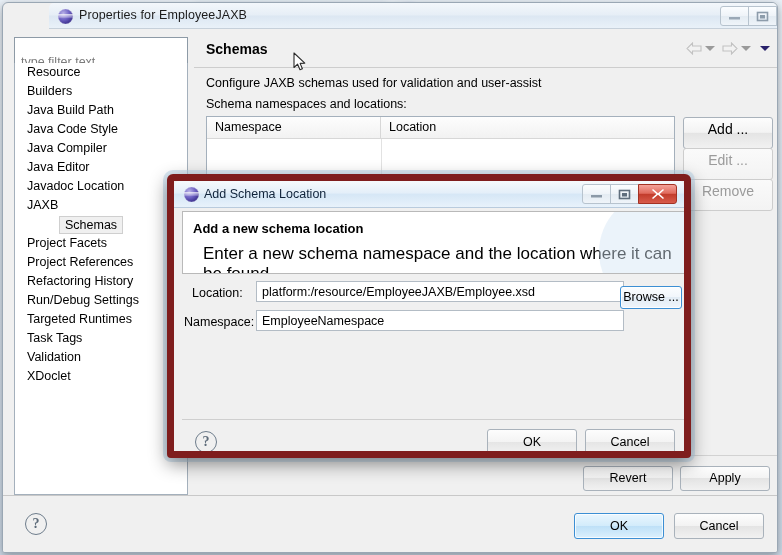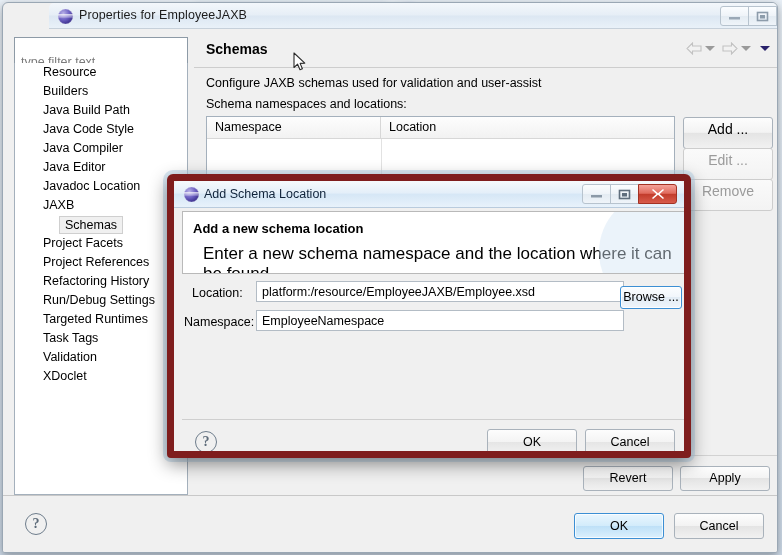--- a/index.html
+++ b/index.html
@@ -79,21 +79,21 @@
   #filter-box {
     position:absolute; left:11px; top:34px; width:174px; height:22px;
     background:#fff; border:1px solid #8d9aa6;
     padding:17px 6px; color:#7b7b7b; font-size:12.5px;
   }
   #tree-panel {
     position:absolute; left:11px; top:60px; width:174px; height:432px;
     background:#fff; border:1px solid #a4b0bc; border-top:none;
   }
   .tree-item {
-    height:19px; line-height:19px; padding-left:28px;
+    height:19px; line-height:19px; padding-left:12px;
     font-size:12.5px; color:#000; white-space:nowrap;
   }
   .tree-item.child { padding-left:44px; }
   .tree-item .sel-box {
     display:inline-block; padding:0 5px;
     background:#f0f0f0; border:1px solid #cfcfcf;
     line-height:16px; margin-top:1px;
   }
 
   

